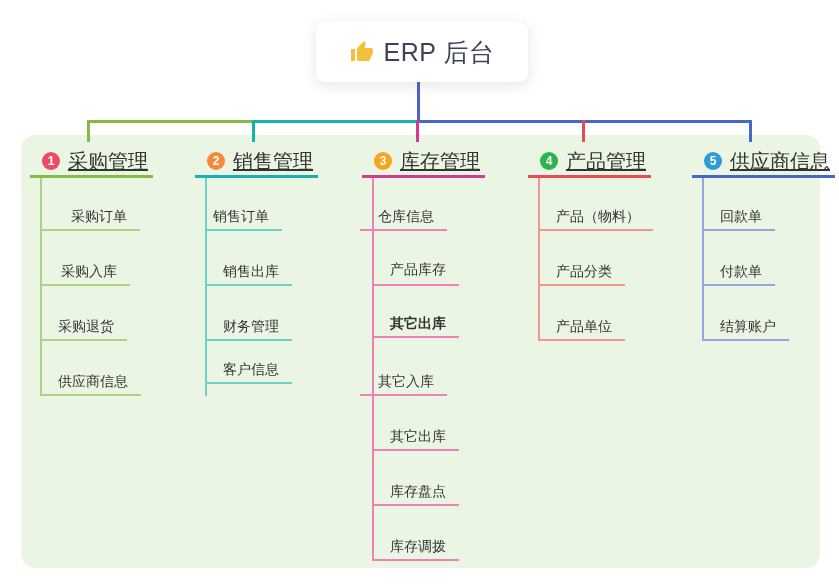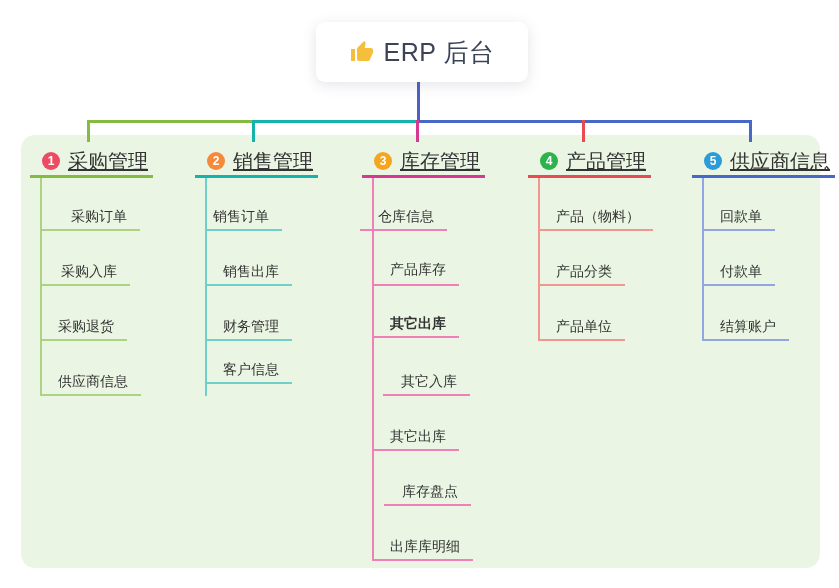--- a/index.html
+++ b/index.html
@@ -118,31 +118,31 @@
     <div class="vline" style="left: 372px; top: 178px; width: 2px; height: 383px; background: rgb(240, 127, 186);"></div>
     <div class="child-node" style="left: 360px; top: 203px; border-bottom-color: rgb(240, 127, 186);">
       <span class="label">仓库信息</span>
     </div>
     <div class="child-node" style="left: 372px; top: 258px; border-bottom-color: rgb(240, 127, 186); align-items: center;">
       <span class="label">产品库存</span>
     </div>
     <div class="child-node" style="left: 372px; top: 310px; border-bottom-color: rgb(240, 127, 186); font-weight: bold;">
       <span class="label">其它出库</span>
     </div>
-    <div class="child-node" style="left: 383px; top: 368px; border-bottom-color: rgb(240, 127, 186); justify-content: flex-end;">
+    <div class="child-node" style="left: 360px; top: 368px; border-bottom-color: rgb(240, 127, 186); justify-content: flex-end;">
       <span class="label">其它入库</span>
     </div>
     <div class="child-node" style="left: 372px; top: 423px; border-bottom-color: rgb(240, 127, 186);">
       <span class="label">其它出库</span>
     </div>
-    <div class="child-node" style="left: 372px; top: 478px; border-bottom-color: rgb(240, 127, 186); margin-left: 12px;">
+    <div class="child-node" style="left: 372px; top: 478px; border-bottom-color: rgb(240, 127, 186);">
       <span class="label">库存盘点</span>
     </div>
     <div class="child-node" style="left: 372px; top: 533px; border-bottom-color: rgb(240, 127, 186);">
-      <span class="label">出库库明细</span>
+      <span class="label">库存调拨</span>
     </div>
     <div class="branch-header" style="left: 528px; border-bottom-color: rgb(232, 75, 81);">
       <span class="badge" style="background: rgb(44, 179, 75);">4</span>
       <span class="branch-title">产品管理</span>
     </div>
     <div class="vline" style="left: 538px; top: 178px; width: 2px; height: 163px; background: rgb(241, 151, 144);"></div>
     <div class="child-node" style="left: 538px; top: 203px; border-bottom-color: rgb(241, 151, 144);">
       <span class="label">产品（物料）</span>
     </div>
     <div class="child-node" style="left: 538px; top: 258px; border-bottom-color: rgb(241, 151, 144);">

